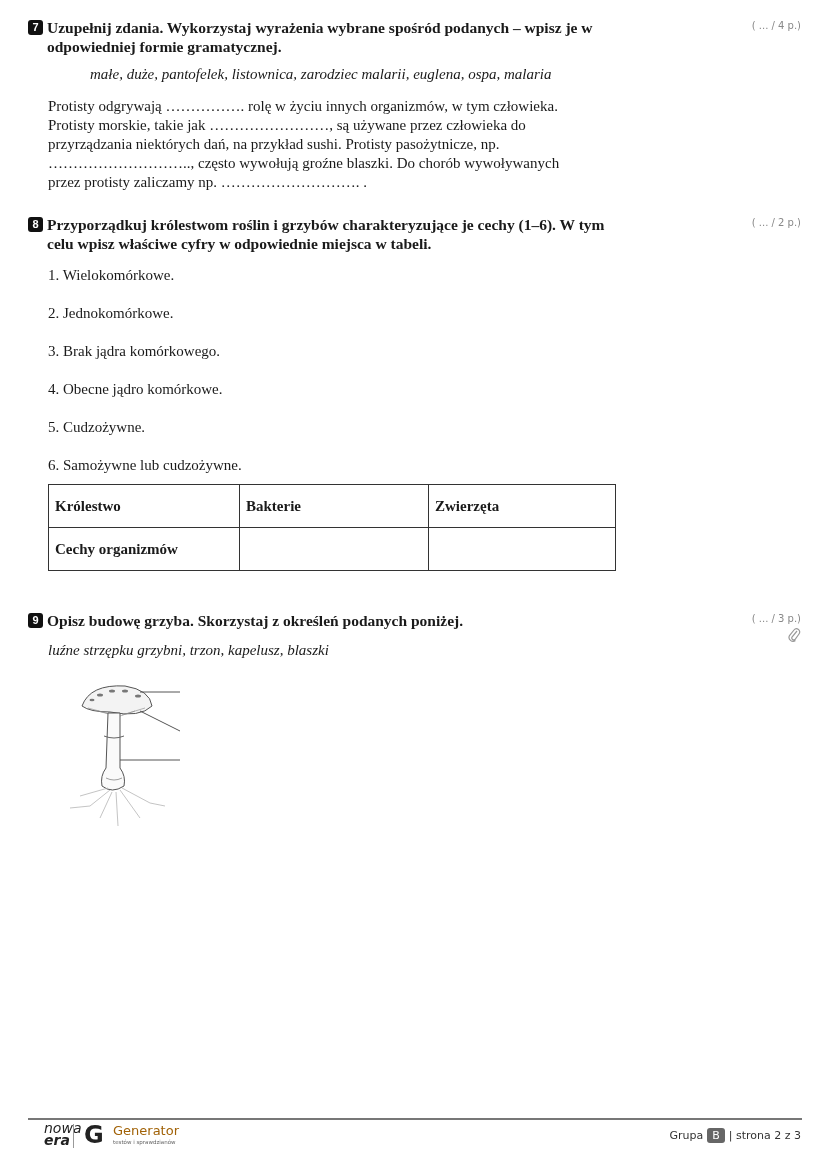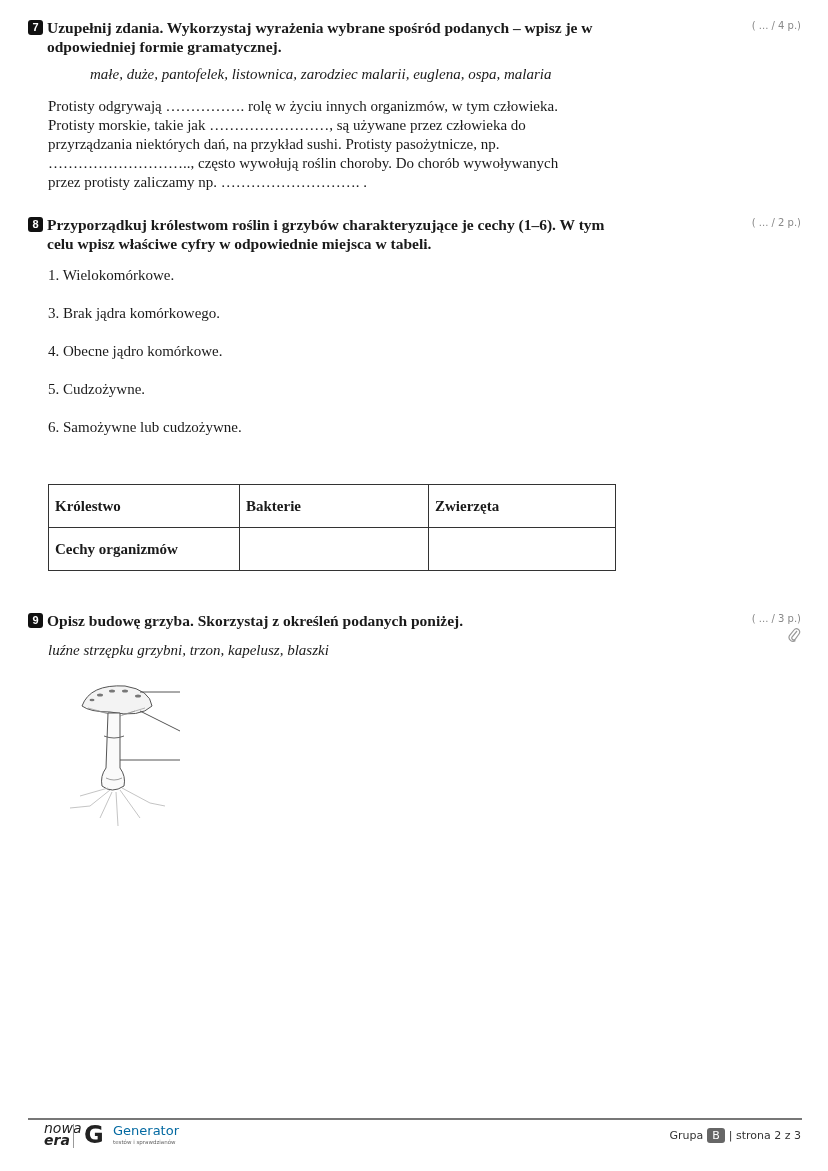--- a/index.html
+++ b/index.html
@@ -15,51 +15,52 @@
   .para { font-size: 15px; line-height: 19px; margin-left: 20px; }
   .list { margin-left: 20px; font-size: 15px; }
   .list div { height: 38px; line-height: 20px; }
   table.kingdom { position: absolute; left: 48px; top: 484px; border-collapse: collapse; width: 568px; font-size: 15px; }
   table.kingdom td { border: 1.2px solid #333; height: 42px; padding: 0 6px; font-weight: bold; vertical-align: middle; }
   .footer-line { position: absolute; left: 28px; top: 1118px; width: 774px; height: 2px; background: #777; }
   .logo-nowa { position: absolute; left: 44px; top: 1122px; font-family: "DejaVu Sans", sans-serif; font-style: italic;
                font-size: 14px; line-height: 12px; color: #222; }
   .logo-sep { position: absolute; left: 73px; top: 1124px; width: 1px; height: 24px; background: #999; }
   .logo-g { position: absolute; left: 84px; top: 1122px; font-family: "DejaVu Sans", sans-serif; font-weight: bold; font-size: 24px; color: #222; line-height: 26px; }
-  .logo-gen { position: absolute; left: 113px; top: 1124px; font-family: "DejaVu Sans", sans-serif; font-size: 13px; color: #0369a1; line-height: 14px; }
+  .logo-gen { position: absolute; left: 113px; top: 1124px; font-family: "DejaVu Sans", sans-serif; font-size: 13px; color: #a16207; line-height: 14px; }
   .logo-sub { position: absolute; left: 113px; top: 1139px; font-family: "DejaVu Sans", sans-serif; font-size: 5.5px; color: #666; }
   .page-info { position: absolute; right: 27px; top: 1128px; font-family: "DejaVu Sans", sans-serif; font-size: 11px; color: #333; display: flex; align-items: center; gap: 4px; }
   .group-badge { background: #666; color: #fff; border-radius: 3px; padding: 0 5px; font-size: 11px; line-height: 15px; }
 </style>
 </head>
 <body>
 
 <div class="task" style="top:18px;">
   <div class="task-head">
     <span class="num-badge">7</span>
     <span>Uzupełnij zdania. Wykorzystaj wyrażenia wybrane spośród podanych – wpisz je w odpowiedniej formie gramatycznej.</span>
   </div>
   <div class="word-bank" style="margin-left:62px;">małe, duże, pantofelek, listownica, zarodziec malarii, euglena, ospa, malaria</div>
   <div class="para" style="margin-top:14px;">
     <div>Protisty odgrywają ……………. rolę w życiu innych organizmów, w tym człowieka.</div>
     <div>Protisty morskie, takie jak ……………………, są używane przez człowieka do</div>
     <div>przyrządzania niektórych dań, na przykład sushi. Protisty pasożytnicze, np.</div>
-    <div>……………………….., często wywołują roślin choroby. Do chorób wywoływanych</div>
+    <div>……………………….., często wywołują groźne blaszki. Do chorób wywoływanych</div>
     <div>przez protisty zaliczamy np. ………………………. .</div>
   </div>
 </div>
 <div class="points" style="top:20px;margin-left:6px;">( ... / 4 p.)</div>
 
 <div class="task" style="top:215px;">
   <div class="task-head">
     <span class="num-badge">8</span>
     <span>Przyporządkuj królestwom roślin i grzybów charakteryzujące je cechy (1–6). W tym celu wpisz właściwe cyfry w odpowiednie miejsca w tabeli.</span>
   </div>
   <div class="list" style="margin-top:12px;">
     <div>1. Wielokomórkowe.</div>
+    <div>2. Jednokomórkowe.</div>
     <div>3. Brak jądra komórkowego.</div>
     <div>4. Obecne jądro komórkowe.</div>
     <div>5. Cudzożywne.</div>
     <div>6. Samożywne lub cudzożywne.</div>
   </div>
 </div>
 <div class="points" style="top:217px;">( ... / 2 p.)</div>
 
 <table class="kingdom">
   <tbody>

